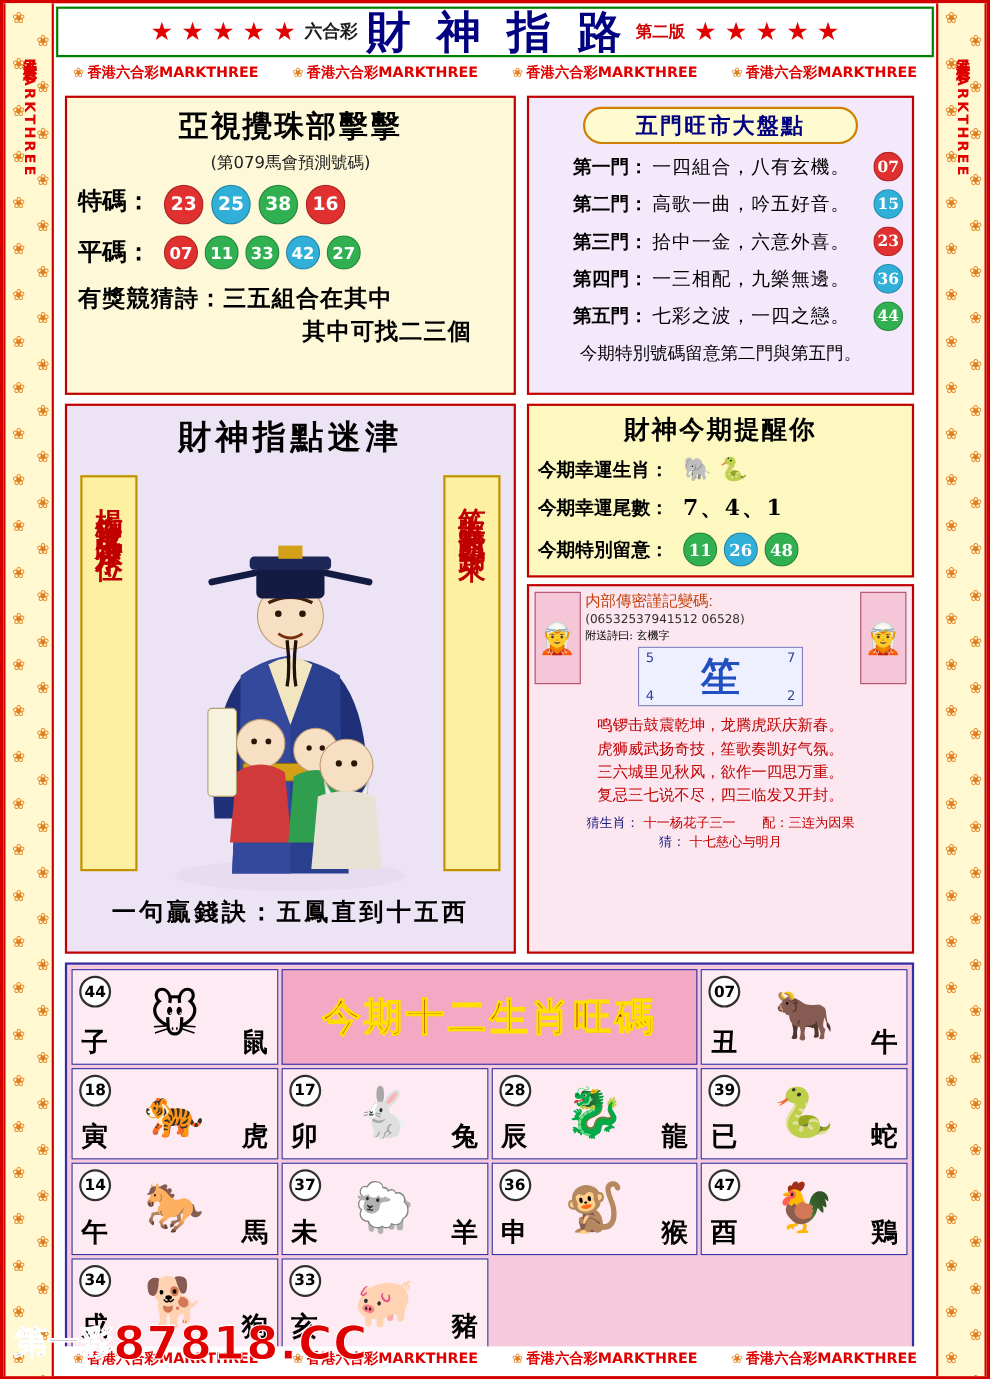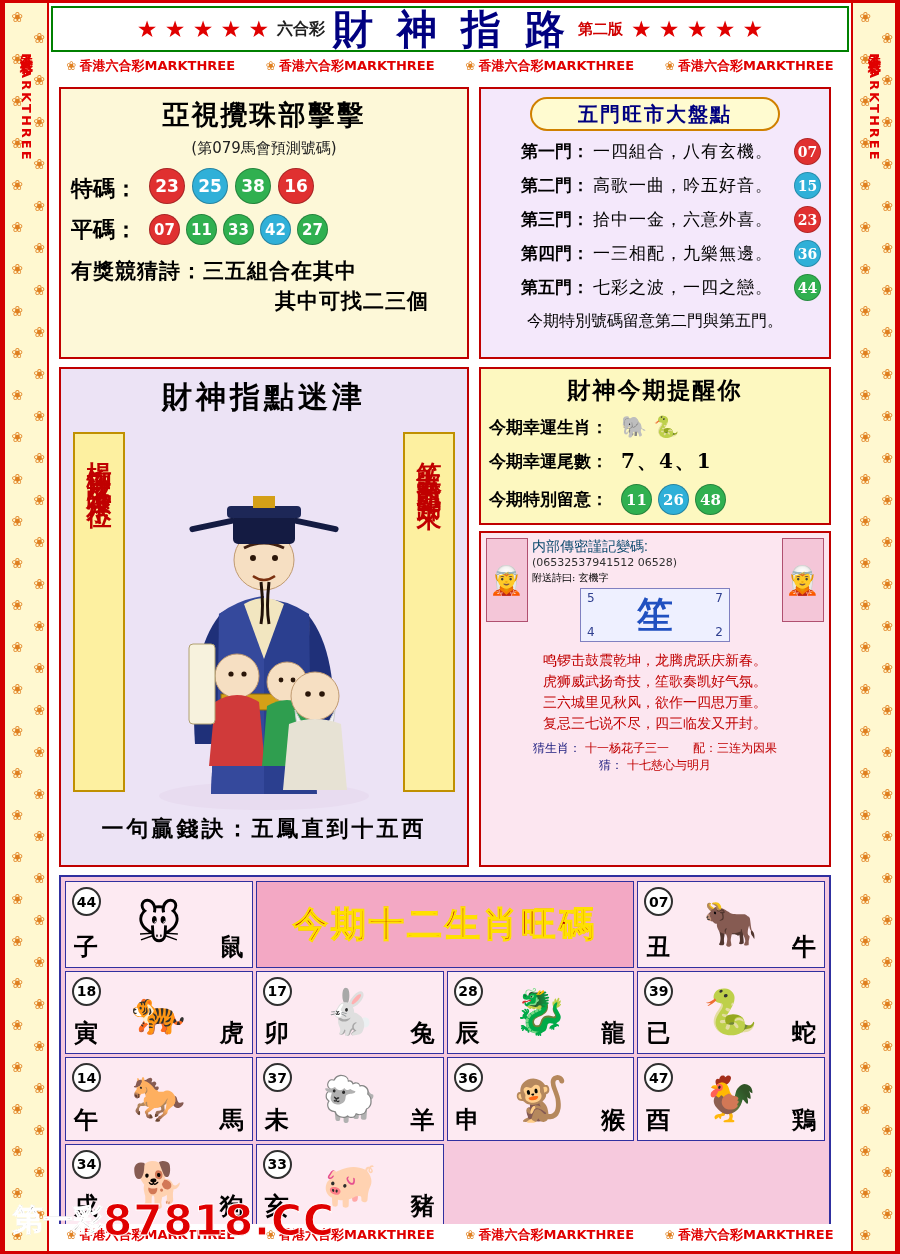--- a/index.html
+++ b/index.html
@@ -96,21 +96,21 @@
     padding: 8px 10px;
   }
   #panel-predict .p-title {
     text-align: center; font-size: 27px; font-weight: bold; color: #000000;
     font-family: "DejaVu Serif","Liberation Serif",serif;
     letter-spacing: 2px;
   }
   #panel-predict .p-sub {
     text-align: center; font-size: 15px; color: #202020; margin-top: 6px;
   }
-  .ball-row { display: flex; align-items: flex-end; margin-top: 10px; }
+  .ball-row { display: flex; align-items: flex-start; margin-top: 10px; }
   .ball-label {
     font-size: 22px; font-weight: bold; color: #000; width: 78px;
     font-family: "DejaVu Serif","Liberation Serif",serif;
   }
   .ball {
     width: 36px; height: 36px; border-radius: 50%;
     color: #ffffff; font-size: 17px; font-weight: bold;
     display: flex; align-items: center; justify-content: center;
     margin-right: 7px;
     border: 1px solid rgba(0,0,0,0.25);
@@ -213,21 +213,21 @@
     left: 428px; top: 452px; width: 352px; height: 336px;
     background: #fce6f0; border: 2px solid #c00000; padding: 5px;
   }
   .sec-top { display: flex; gap: 4px; }
   .sec-fig {
     width: 42px; height: 84px; background: #f4c6d8;
     border: 1px solid #b05070; display: flex; align-items: center; justify-content: center;
     font-size: 28px;
   }
   .sec-mid { flex: 1; }
-  .sec-line1 { font-size: 14px; color: #0c4a6e; font-family:Liberation Sans, sans-serif;}
+  .sec-line1 { font-size: 14px; color: #c2410c; font-family:Liberation Sans, sans-serif;}
   .sec-line2 { font-size: 11px; color: #303030; }
   .sec-line3 { font-size: 10px; color: #000; margin-top: 2px; font-family:"DejaVu Serif","Liberation Serif",serif;}
   .big-char-box {
     margin: 3px auto 0; width: 150px; height: 54px; background: #eef0ff;
     border: 1px solid #8080c0; position: relative;
   }
   .big-char {
     position: absolute; left: 0; right: 0; top: 2px; text-align: center;
     font-size: 36px; color: #2050c0; font-weight: bold;
     font-family:"DejaVu Serif","Liberation Serif",serif;

